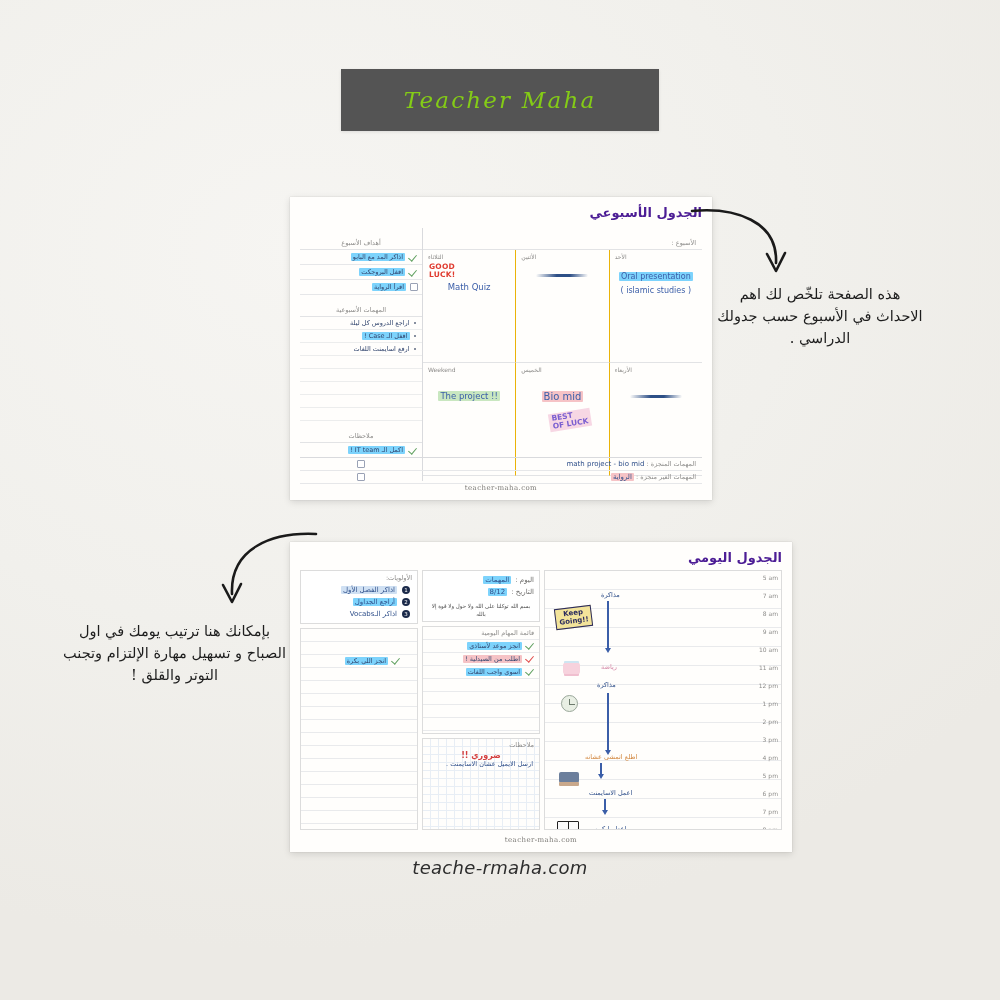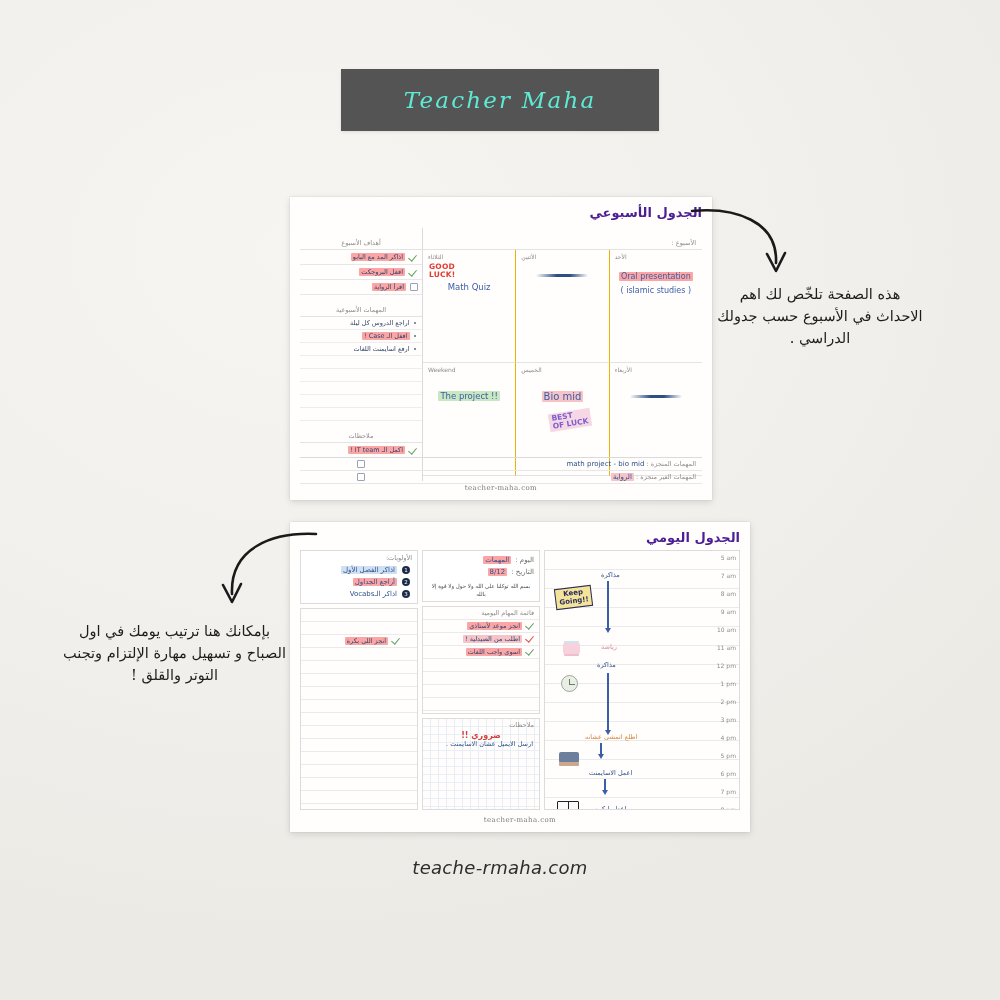--- a/index.html
+++ b/index.html
@@ -17,36 +17,36 @@
 
   
   .brand-banner {
     position: absolute; left: 341px; top: 69px;
     width: 318px; height: 62px;
     background: #545454;
     display: flex; align-items: center; justify-content: center;
     box-shadow: 0 1px 3px rgba(0,0,0,.10);
   }
   .brand-banner .brand-text {
-    color: #5eead4;
+    color: #84cc16;
     font-family: "DejaVu Serif", serif;
     font-style: italic;
     font-size: 23px;
     letter-spacing: 2.2px;
     font-weight: 400;
   }
 
   
   .sheet {
     position: absolute;
     background: #fffefc;
     box-shadow: 0 2px 7px rgba(0,0,0,.13), 0 0 1px rgba(0,0,0,.20);
   }
   #weekly-sheet { left: 290px; top: 197px; width: 422px; height: 303px; }
-  #daily-sheet  { left: 290px; top: 522px; width: 460px; height: 310px; }
+  #daily-sheet  { left: 290px; top: 542px; width: 502px; height: 310px; }
 
   .sheet-inner { position: absolute; inset: 8px 10px 6px 10px; }
 
   .sheet-title {
     text-align: right;
     font-family: "DejaVu Sans", sans-serif;
     font-weight: bold;
     font-size: 13px;
     color: #4c1d95;
     letter-spacing: .3px;
@@ -88,21 +88,21 @@
   .tick::after{
     content:""; position:absolute; left:1px; top:0px;
     width:4px; height:7px; border:solid #5fa05f; border-width:0 1.4px 1.4px 0;
     transform: rotate(40deg);
   }
   .tick.red::after{ border-color:#e04a4a; transform:rotate(40deg); }
   .goal-txt {
     font-size:6.5px; color:#31456e; font-family:"DejaVu Sans", sans-serif;
     white-space:nowrap; overflow:hidden;
   }
-  .hl-gray { background:#fca5a5; padding:0 2px; border-radius:1px; }
+  .hl-gray { background:#7dd3fc; padding:0 2px; border-radius:1px; }
   .hl-pink { background:#f6c3c6; padding:0 2px; border-radius:1px; }
   .hl-green{ background:#c9e7c0; padding:0 2px; border-radius:1px; }
   .hl-blue { background:#cfe0f3; padding:0 2px; border-radius:1px; }
 
   .bullet-row{
     display:flex; align-items:center; gap:4px; direction:rtl;
     padding:1px 6px; height:13px; border-bottom:1px solid #eceded;
     justify-content:flex-start;
   }
   .dot{ width:2.5px;height:2.5px;border-radius:50%;background:#5f6a80;flex:0 0 auto; }

